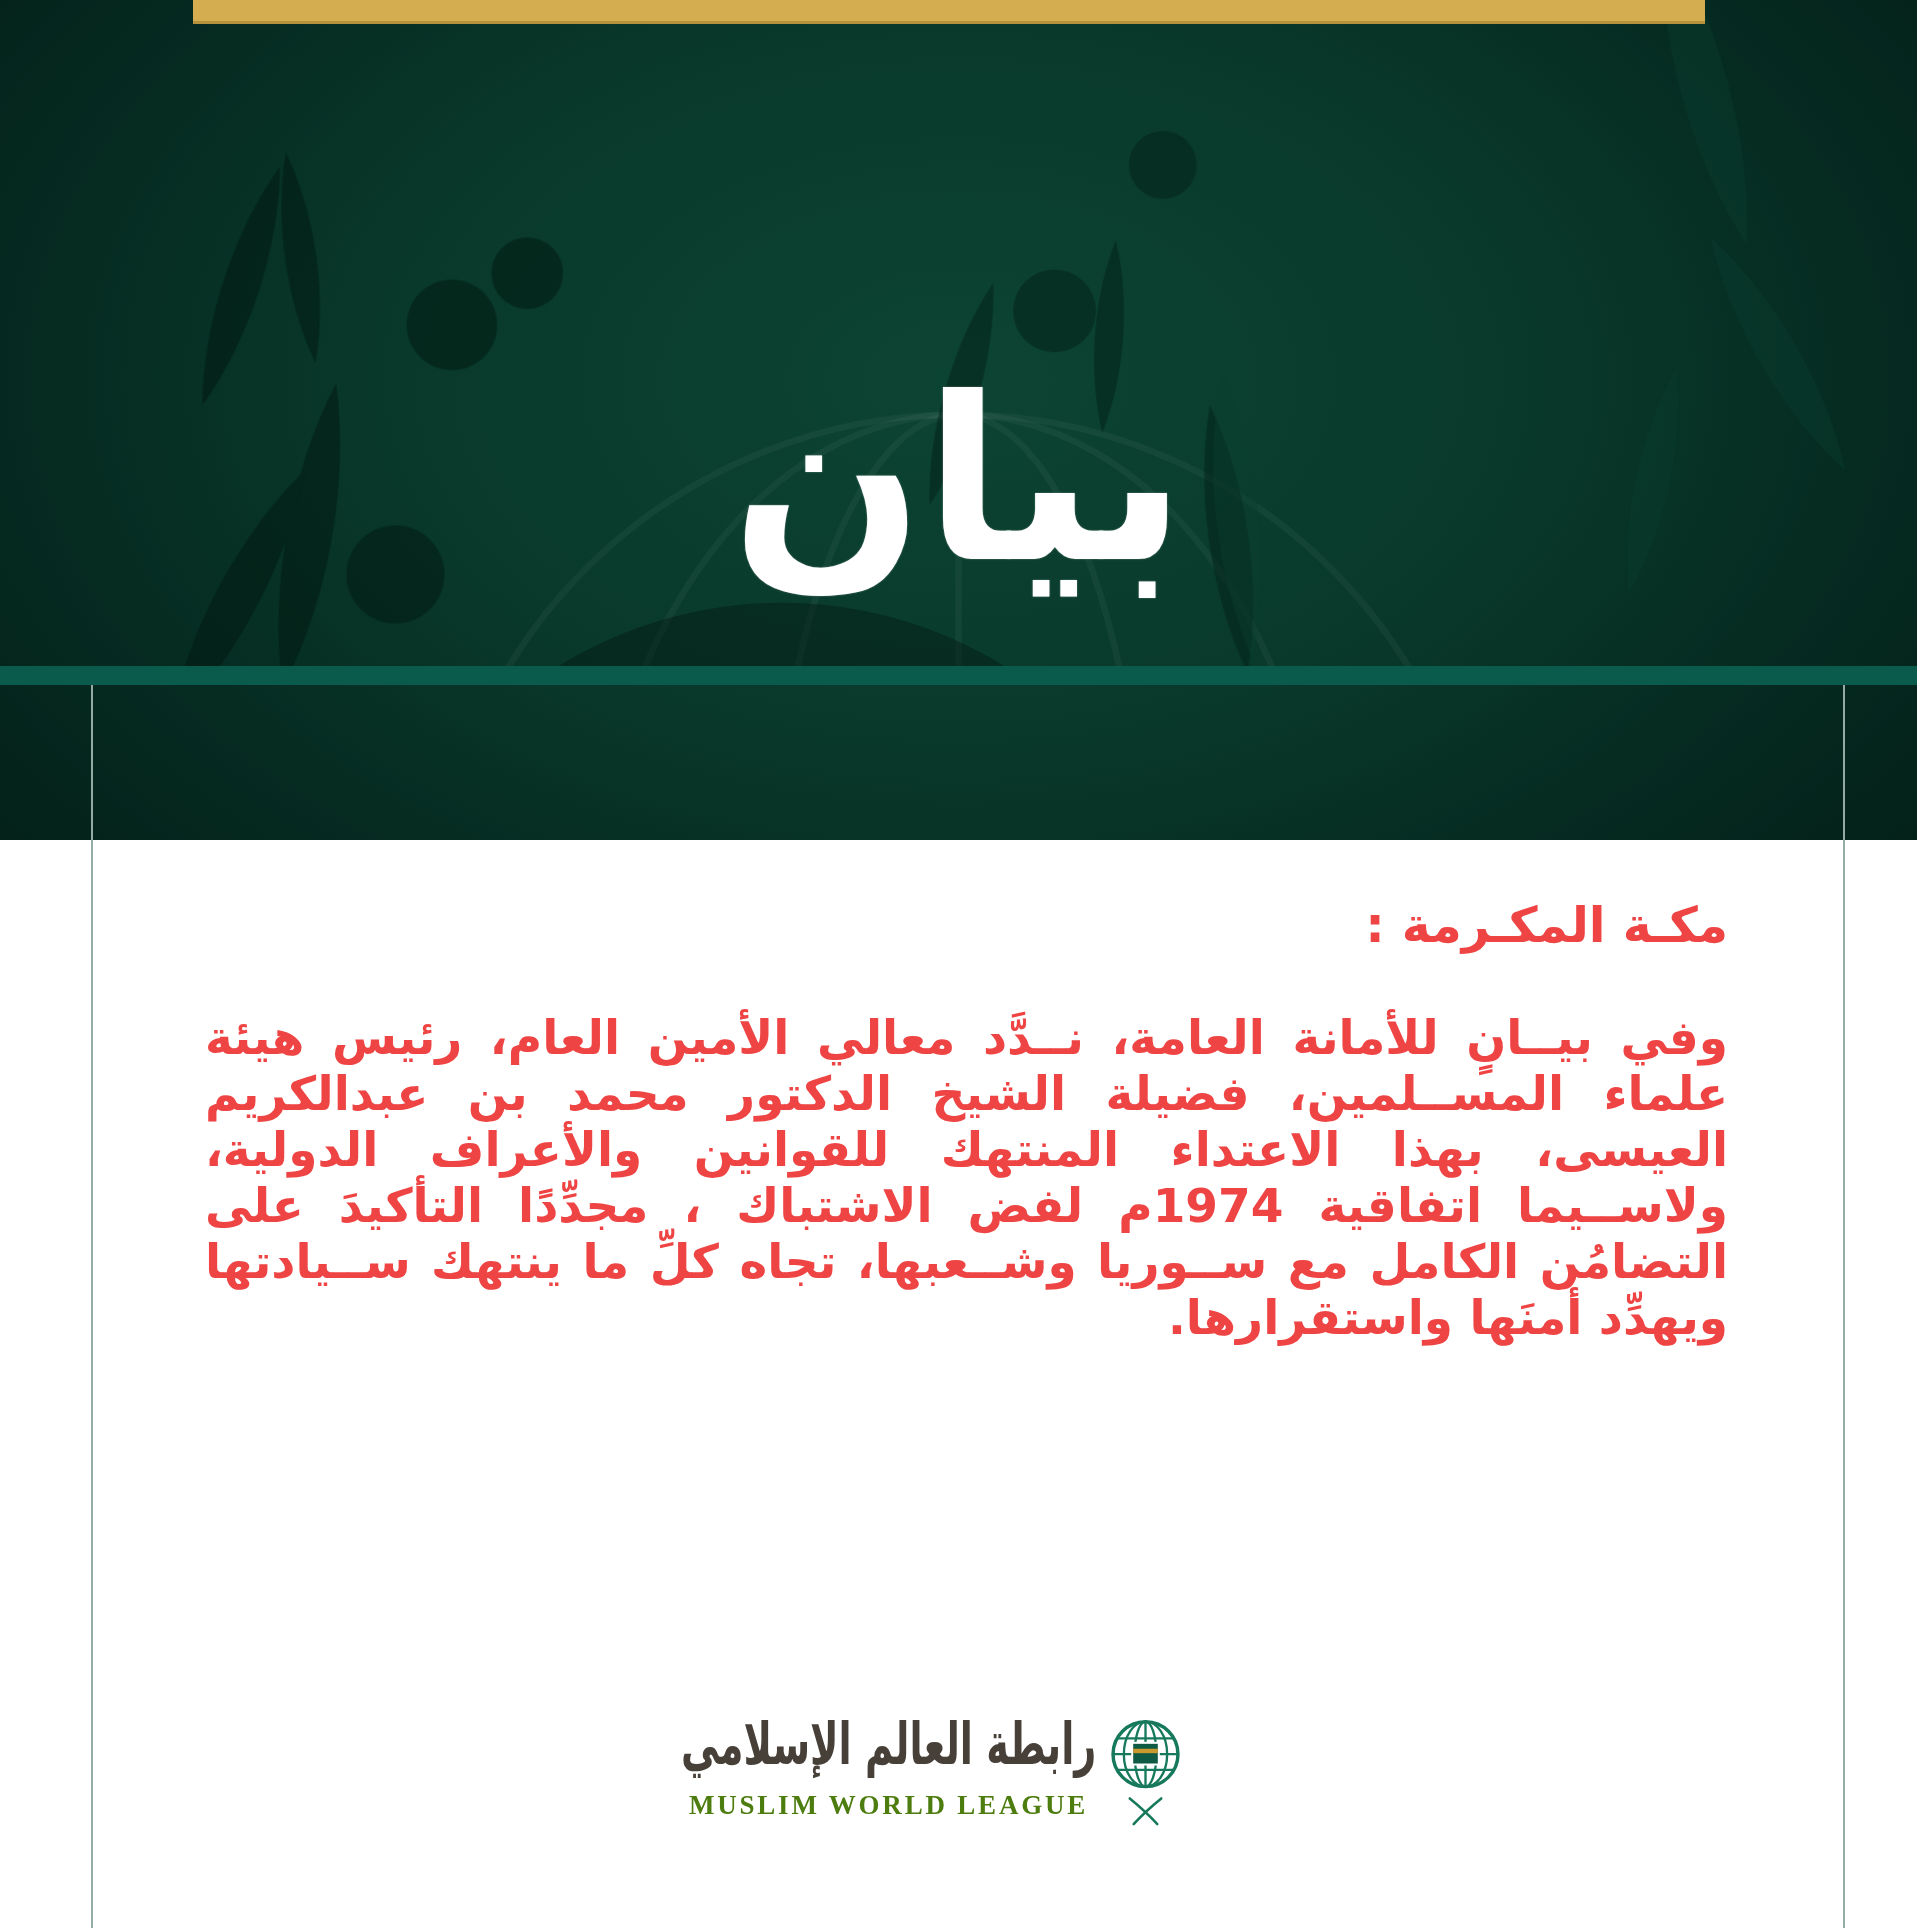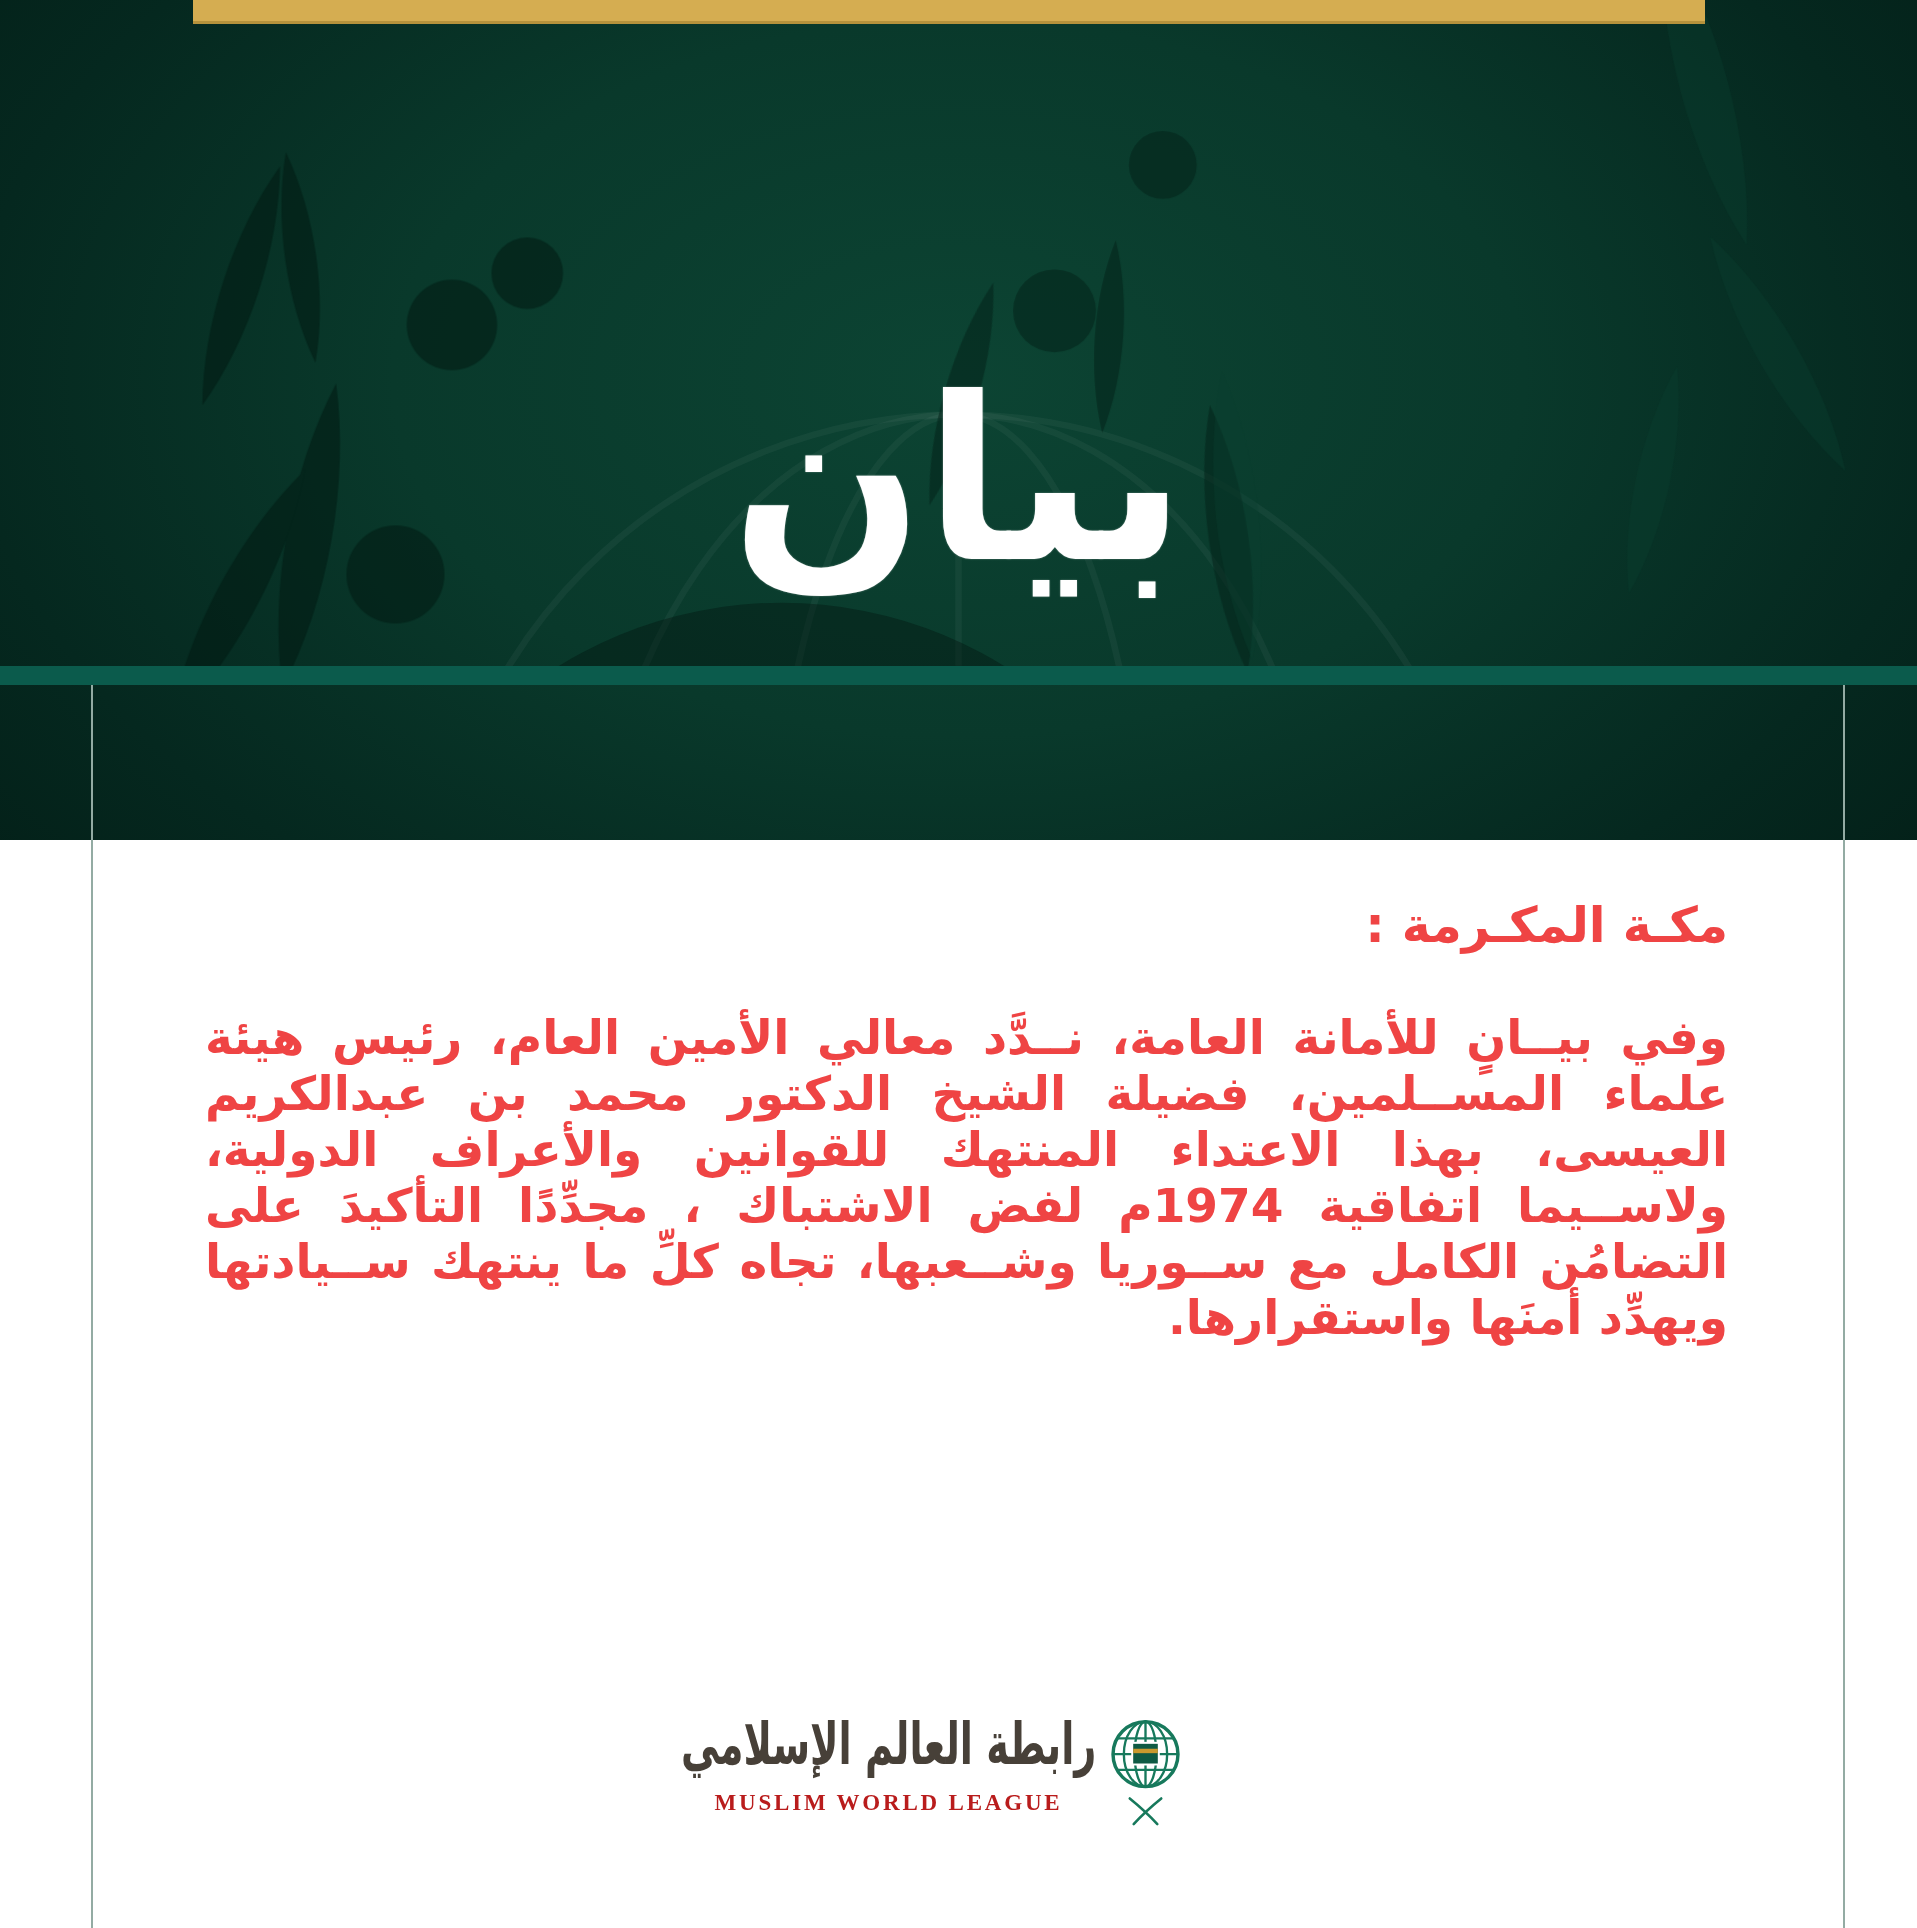--- a/index.html
+++ b/index.html
@@ -52,21 +52,21 @@
     display:flex; direction:ltr; justify-content:center; align-items:flex-start;
     gap:23px;
   }
   .logo-text-col{display:flex; flex-direction:column; align-items:center; width:350px;}
   .logo-arabic{
     font-size:58px; font-weight:bold; color:#474038; white-space:nowrap;
     line-height:1.5; transform:scaleX(.66); transform-origin:center;
   }
   .logo-english{
     margin-top:1.9px; font-family:"Liberation Serif","DejaVu Serif",serif;
-    font-size:23px; font-weight:bold; letter-spacing:2.8px; color:#b91c1c;
+    font-size:27px; font-weight:bold; letter-spacing:2.8px; color:#4d7c0f;
     white-space:nowrap;
   }
   .emblem-svg{display:block;}
 </style>
 </head>
 <body>
 
 <div class="page">
 
   <div class="header">

